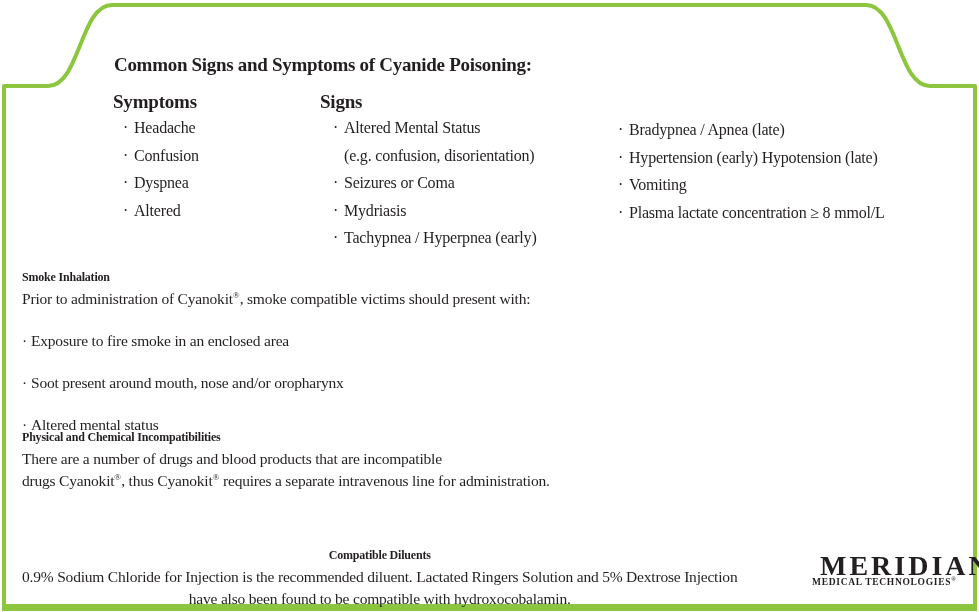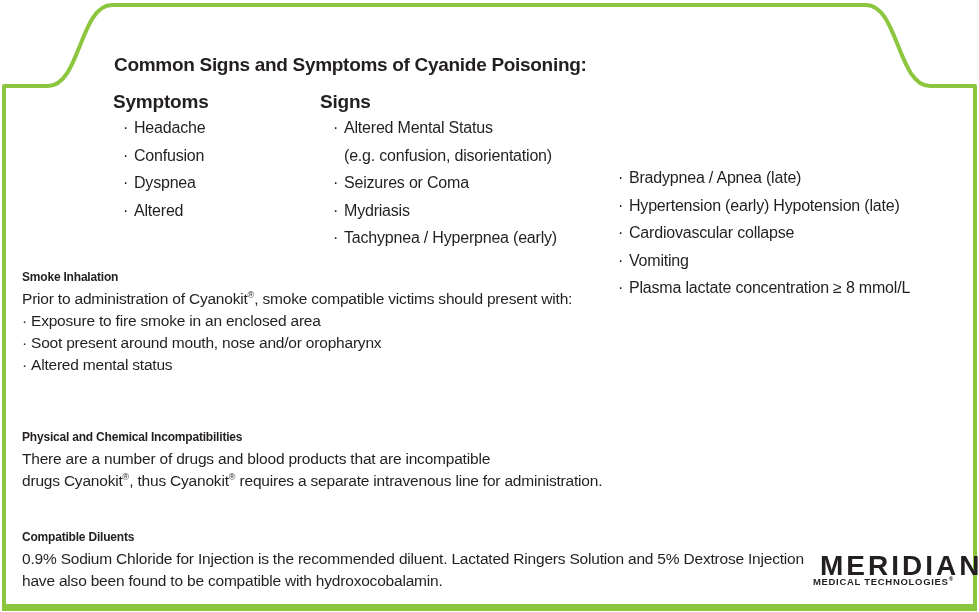--- a/index.html
+++ b/index.html
@@ -1,51 +1,51 @@
 <!DOCTYPE html>
 <html><head>
 <meta charset="utf-8">
 <style>
   html, body { margin:0; padding:0; background:#ffffff; }
   .stage {
     position:relative;
     width:979px; height:612px;
     background:#ffffff;
-    font-family:Liberation Sans, sans-serif;
+    font-family:Liberation Serif, serif;
     color:#231F20;
     overflow:hidden;
     letter-spacing:-0.2px;
   }
   svg.border-svg { position:absolute; left:0; top:0; }
 
   .title {
     position:absolute; left:114px; top:54px;
     font-size:19px; font-weight:bold; letter-spacing:-0.3px;
     white-space:nowrap;
   }
 
   .col { position:absolute; top:92px; font-size:16px; }
   #col1 { left:113px; }
   #col2 { left:320px; }
-  #col3 { left:618px; top:114px;margin-top:48px; }
+  #col3 { left:618px; top:114px; }
   .col-h { font-weight:bold; line-height:20px; font-size:19px; }
   .list { margin-top:2px; }
   #col1 .list { padding-left:10px; }
   #col2 .list { padding-left:13px; }
   .lrow { line-height:27.6px; white-space:nowrap; }
   .b { display:inline-block; width:11px; }
   .cont { padding-left:11px; }
 
   .section { position:absolute; left:22px; font-size:15.5px; }
   #smoke    { top:266px; }
   #incompat { top:426px; }
-  #diluents { top:526px; }
+  #diluents { top:544px;text-align:center; }
   .sec-h    { font-weight:bold; line-height:22px; font-size:12px; }
   .sec-line { line-height:22px; white-space:nowrap; }
-  .sec-bullet { line-height:22px; margin-top:0; white-space:nowrap; }
+  .sec-bullet { line-height:22px; margin-top:20px; white-space:nowrap; }
   .sb { display:inline-block; width:9px; }
 
   sup { font-size:9px; vertical-align:super; line-height:0; letter-spacing:0; }
 
   .logo { position:absolute; left:812px; top:554px; width:142px; text-align:center; }
   .logo-name {
     font-size:28px; font-weight:bold; letter-spacing:3px;
     line-height:23px; white-space:nowrap; margin-left:8px;
   }
   .logo-sub {
@@ -84,21 +84,20 @@
       <div class="lrow"><span class="b">·</span><span>Seizures or Coma</span></div>
       <div class="lrow"><span class="b">·</span><span>Mydriasis</span></div>
       <div class="lrow"><span class="b">·</span><span>Tachypnea / Hyperpnea (early)</span></div>
     </div>
   </div>
 
   <div class="col" id="col3">
     <div class="list">
       <div class="lrow"><span class="b">·</span><span>Bradypnea / Apnea (late)</span></div>
       <div class="lrow"><span class="b">·</span><span>Hypertension (early) Hypotension (late)</span></div>
-      <div class="lrow"><span class="b">·</span><span>Cardiovascular collapse</span></div>
       <div class="lrow"><span class="b">·</span><span>Vomiting</span></div>
       <div class="lrow"><span class="b">·</span><span>Plasma lactate concentration ≥ 8 mmol/L</span></div>
     </div>
   </div>
 
   <div class="section" id="smoke">
     <div class="sec-h">Smoke Inhalation</div>
     <div class="sec-line"><span>Prior to administration of Cyanokit</span><sup>®</sup><span>, smoke compatible victims should present with:</span></div>
     <div class="sec-bullet"><span class="sb">·</span><span>Exposure to fire smoke in an enclosed area</span></div>
     <div class="sec-bullet"><span class="sb">·</span><span>Soot present around mouth, nose and/or oropharynx</span></div>

